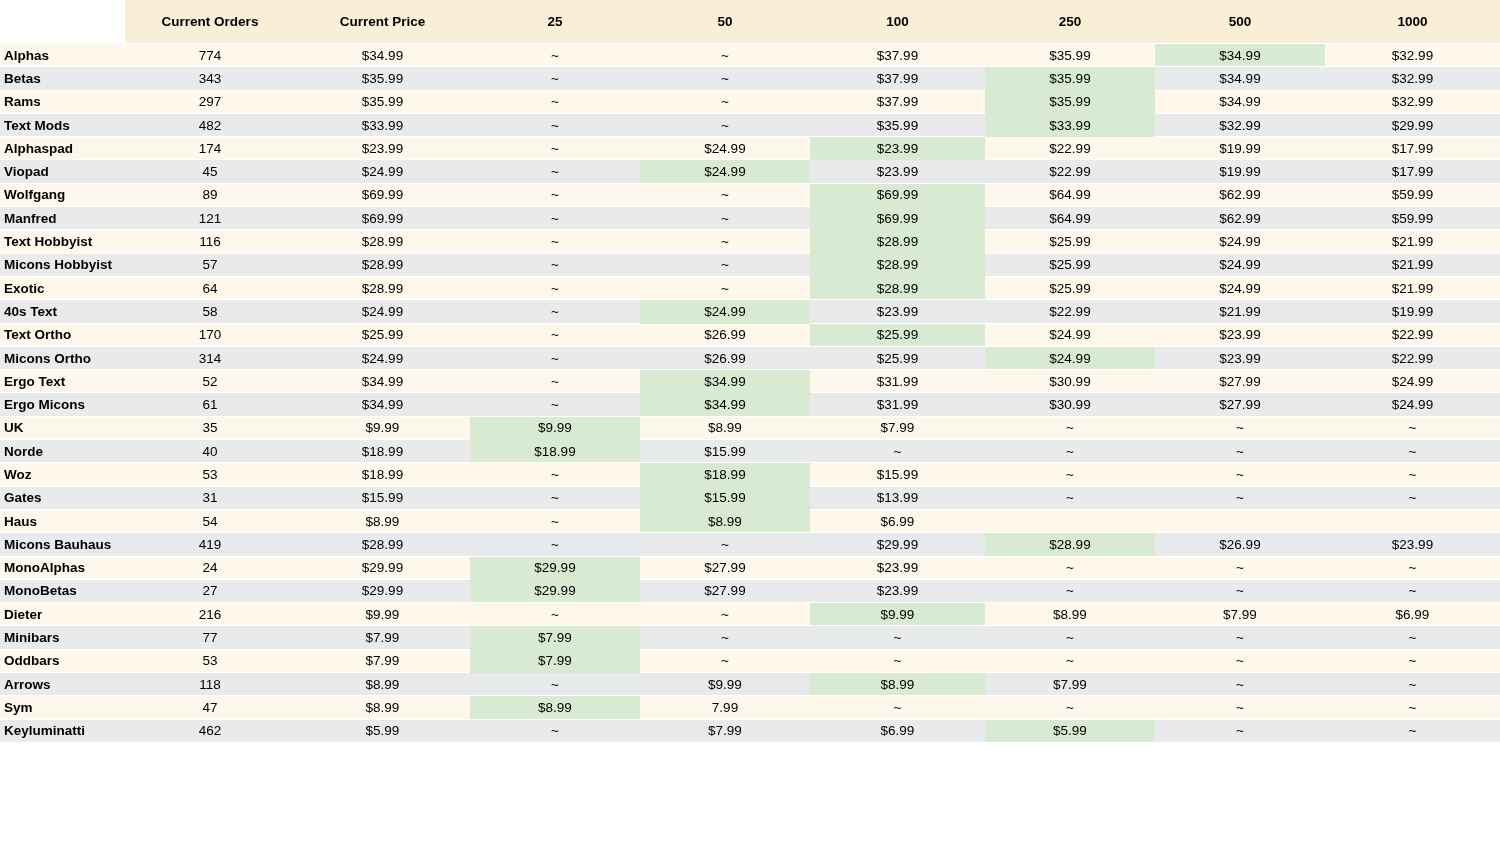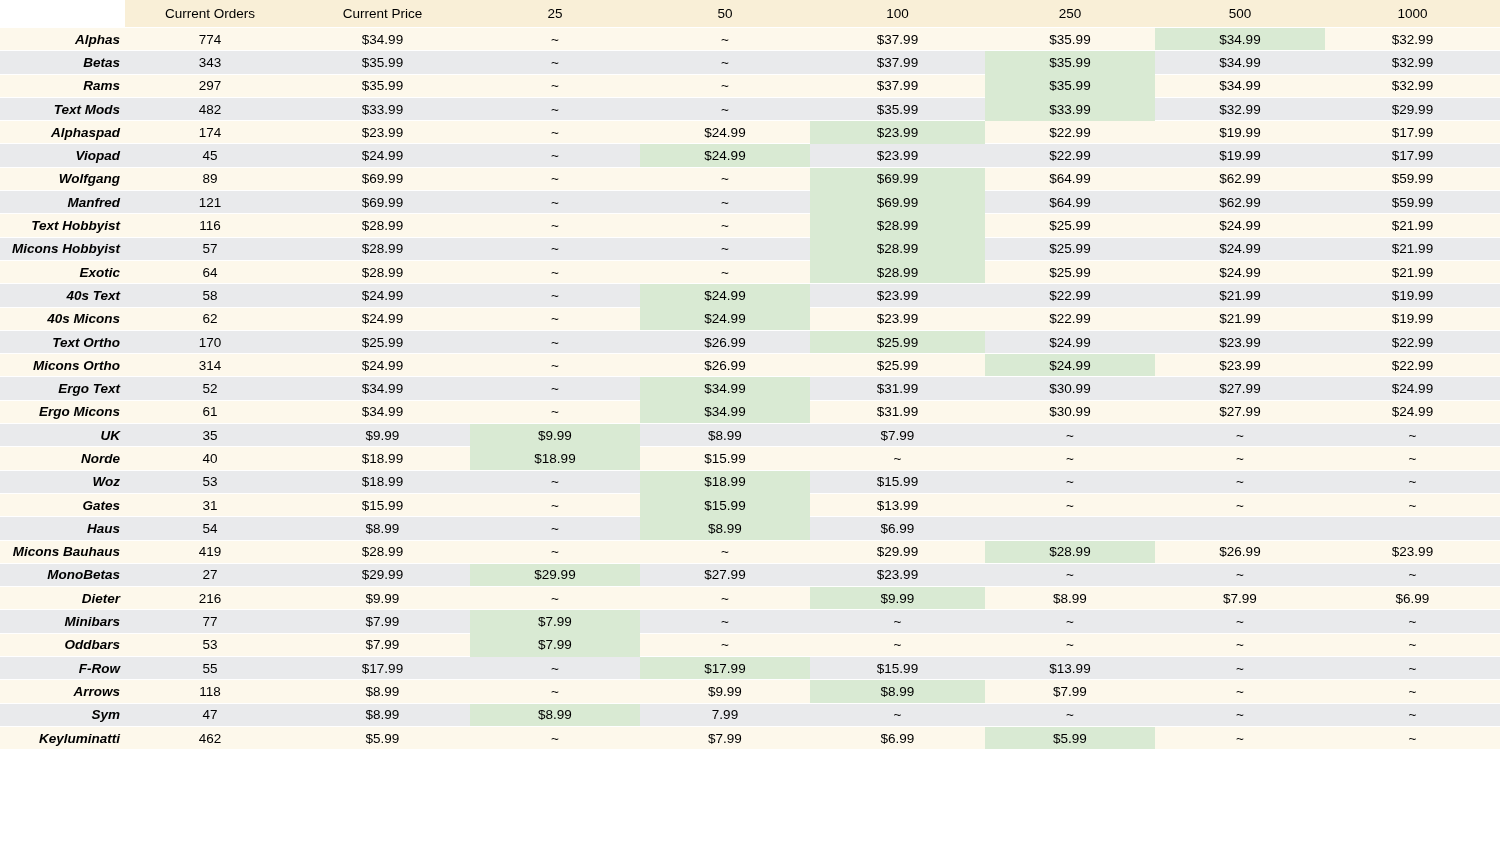--- a/index.html
+++ b/index.html
@@ -24,37 +24,36 @@
   .sheet th, .sheet td{
     font-size:13.5px;
     padding:0 4px;
     vertical-align:middle;
     text-align:center;
     white-space:nowrap;
     overflow:hidden;
     border-bottom:1px solid var(--grid);
   }
   .sheet thead th{
-    height:27px;
-    font-weight:normal;
+    height:43px;
+    font-weight:bold;
     background:var(--header-bg);
   }
   .sheet thead th.corner{
     background:#ffffff;
   }
   .sheet tbody td{
     height:22.3px;
   }
   .sheet tbody tr:nth-child(odd) td{ background:var(--row-cream); }
   .sheet tbody tr:nth-child(even) td{ background:var(--row-gray); }
   .sheet tbody td.rowlabel{
     font-weight:bold;
-    text-align:right;
+    text-align:left;
     padding-right:5px;
-    font-style:italic;
   }
   .sheet tbody td.hl{ background:var(--hl) !important; }
   .sheet tbody td.hl.cont{ border-bottom-color:var(--hl); }
 </style>
 </head>
 <body>
 
 <table class="sheet">
   <colgroup>
     <col style="width:125px">
@@ -207,31 +206,20 @@
         <td>58</td>
         <td>$24.99</td>
         <td>~</td>
         <td class="hl cont">$24.99</td>
         <td>$23.99</td>
         <td>$22.99</td>
         <td>$21.99</td>
         <td>$19.99</td>
       </tr>
       <tr>
-        <td class="rowlabel">40s Micons</td>
-        <td>62</td>
-        <td>$24.99</td>
-        <td>~</td>
-        <td class="hl">$24.99</td>
-        <td>$23.99</td>
-        <td>$22.99</td>
-        <td>$21.99</td>
-        <td>$19.99</td>
-      </tr>
-      <tr>
         <td class="rowlabel">Text Ortho</td>
         <td>170</td>
         <td>$25.99</td>
         <td>~</td>
         <td>$26.99</td>
         <td class="hl">$25.99</td>
         <td>$24.99</td>
         <td>$23.99</td>
         <td>$22.99</td>
       </tr>
@@ -328,20 +316,31 @@
         <td>419</td>
         <td>$28.99</td>
         <td>~</td>
         <td>~</td>
         <td>$29.99</td>
         <td class="hl">$28.99</td>
         <td>$26.99</td>
         <td>$23.99</td>
       </tr>
       <tr>
+        <td class="rowlabel">MonoAlphas</td>
+        <td>24</td>
+        <td>$29.99</td>
+        <td class="hl cont">$29.99</td>
+        <td>$27.99</td>
+        <td>$23.99</td>
+        <td>~</td>
+        <td>~</td>
+        <td>~</td>
+      </tr>
+      <tr>
         <td class="rowlabel">MonoBetas</td>
         <td>27</td>
         <td>$29.99</td>
         <td class="hl">$29.99</td>
         <td>$27.99</td>
         <td>$23.99</td>
         <td>~</td>
         <td>~</td>
         <td>~</td>
       </tr>
@@ -372,31 +371,20 @@
         <td>53</td>
         <td>$7.99</td>
         <td class="hl cont">$7.99</td>
         <td>~</td>
         <td>~</td>
         <td>~</td>
         <td>~</td>
         <td>~</td>
       </tr>
       <tr>
-        <td class="rowlabel">F-Row</td>
-        <td>55</td>
-        <td>$17.99</td>
-        <td>~</td>
-        <td class="hl">$17.99</td>
-        <td>$15.99</td>
-        <td>$13.99</td>
-        <td>~</td>
-        <td>~</td>
-      </tr>
-      <tr>
         <td class="rowlabel">Arrows</td>
         <td>118</td>
         <td>$8.99</td>
         <td>~</td>
         <td>$9.99</td>
         <td class="hl">$8.99</td>
         <td>$7.99</td>
         <td>~</td>
         <td>~</td>
       </tr>

